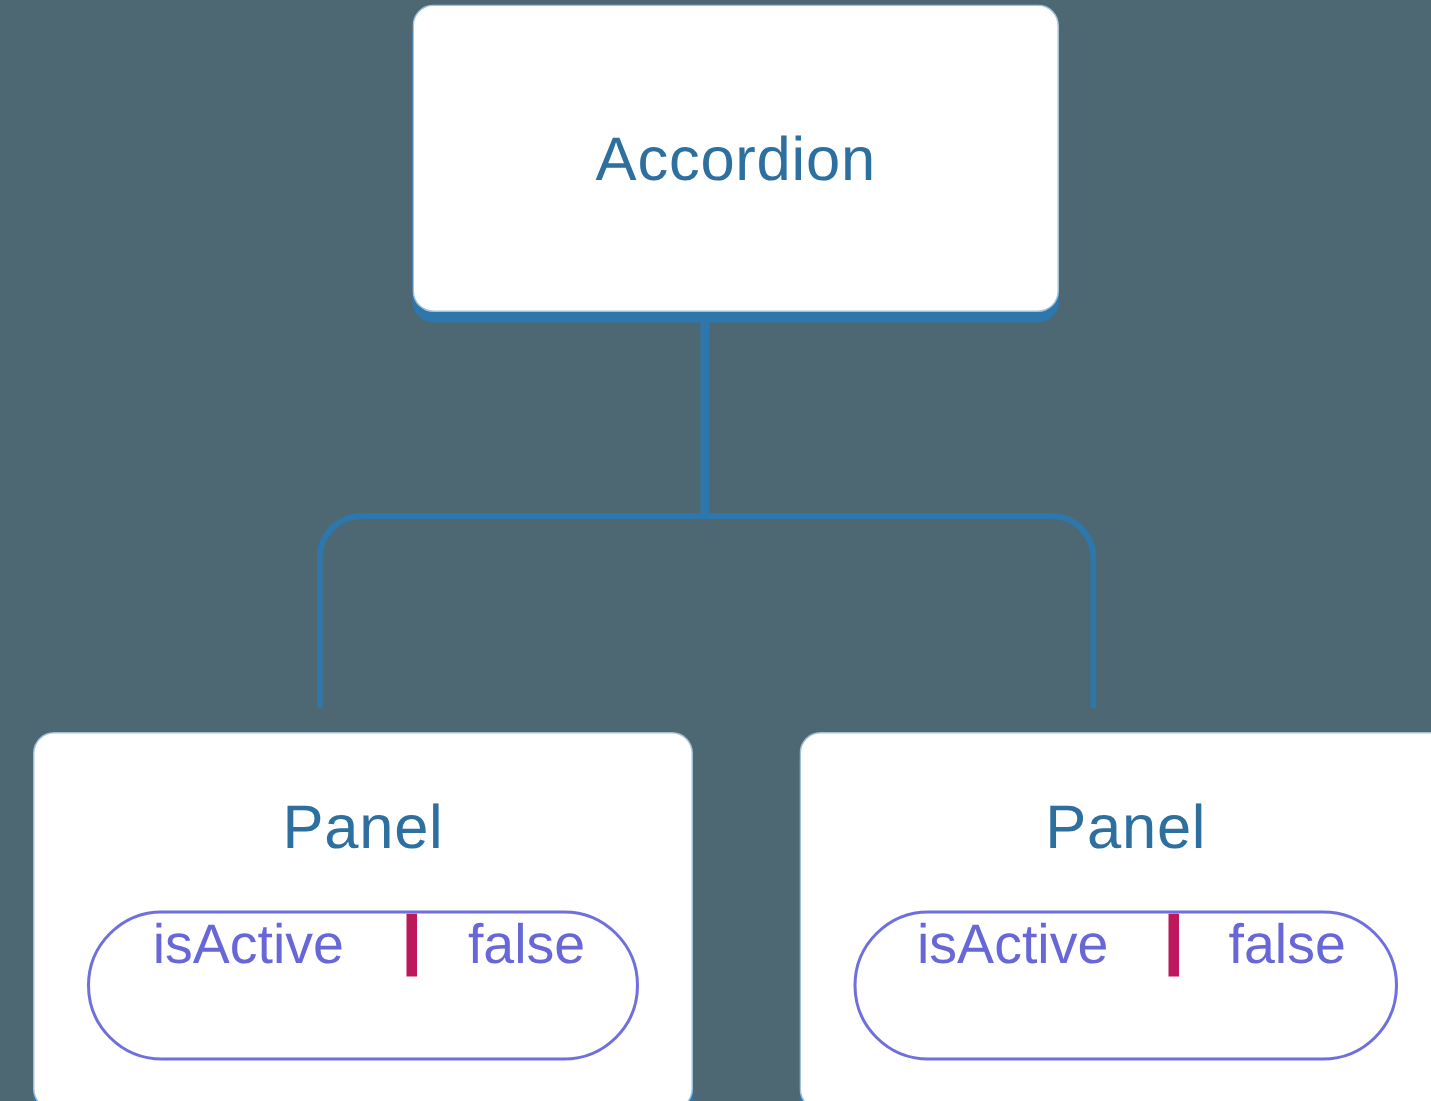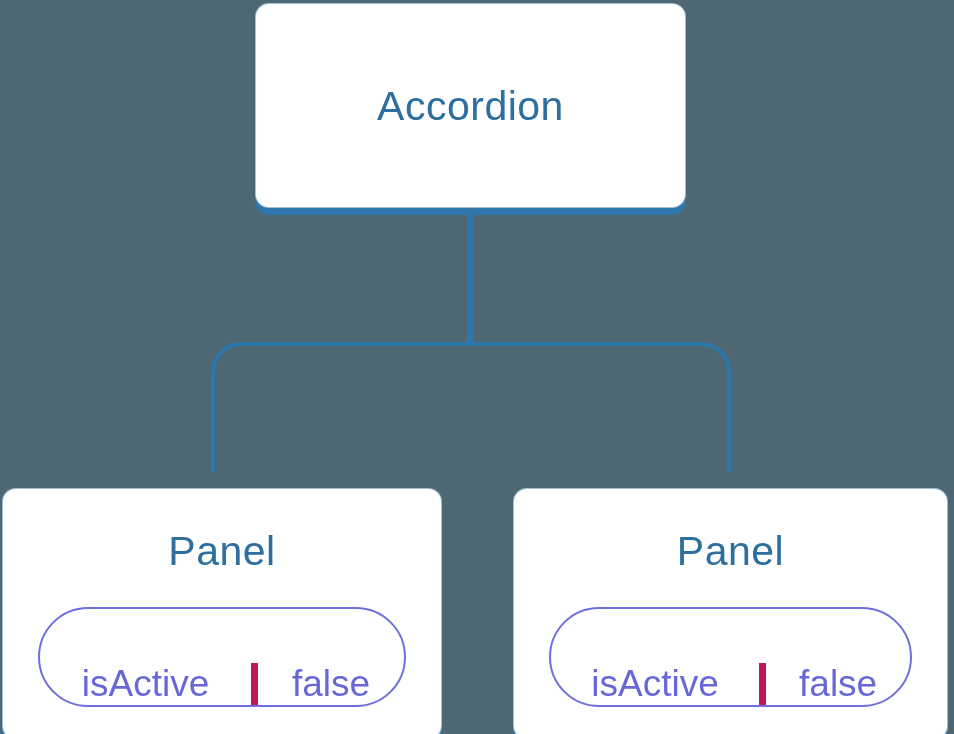--- a/index.html
+++ b/index.html
@@ -16,20 +16,21 @@
     overflow: hidden;
   }
   
   .node {
     position: absolute;
     background: #ffffff;
     border: 1px solid rgba(46, 119, 172, 0.45);
     border-radius: 14px;
     box-shadow: 0 7px 0 #2e77ac;
     box-sizing: border-box;
+    margin-left: 20px;
   }
   .node-root {
     left: 255px;
     top: 3px;
     width: 431px;
     height: 205px;
     display: flex;
     align-items: center;
     justify-content: center;
   }
@@ -67,21 +68,21 @@
     height: 130px;
     border: 4px solid #2e77ac;
     border-bottom: none;
     border-radius: 30px 30px 0 0;
     box-sizing: border-box;
   }
 
   
   .pill {
     display: flex;
-    align-items: flex-end;
+    align-items: flex-start;
     margin: 32px 35px 0 35px;
     height: 100px;
     border: 2px solid #6f6fdd;
     border-radius: 52px;
     box-sizing: border-box;
     color: #6767d8;
     font-size: 37px;
     overflow: hidden;
   }
   .pill-key {

